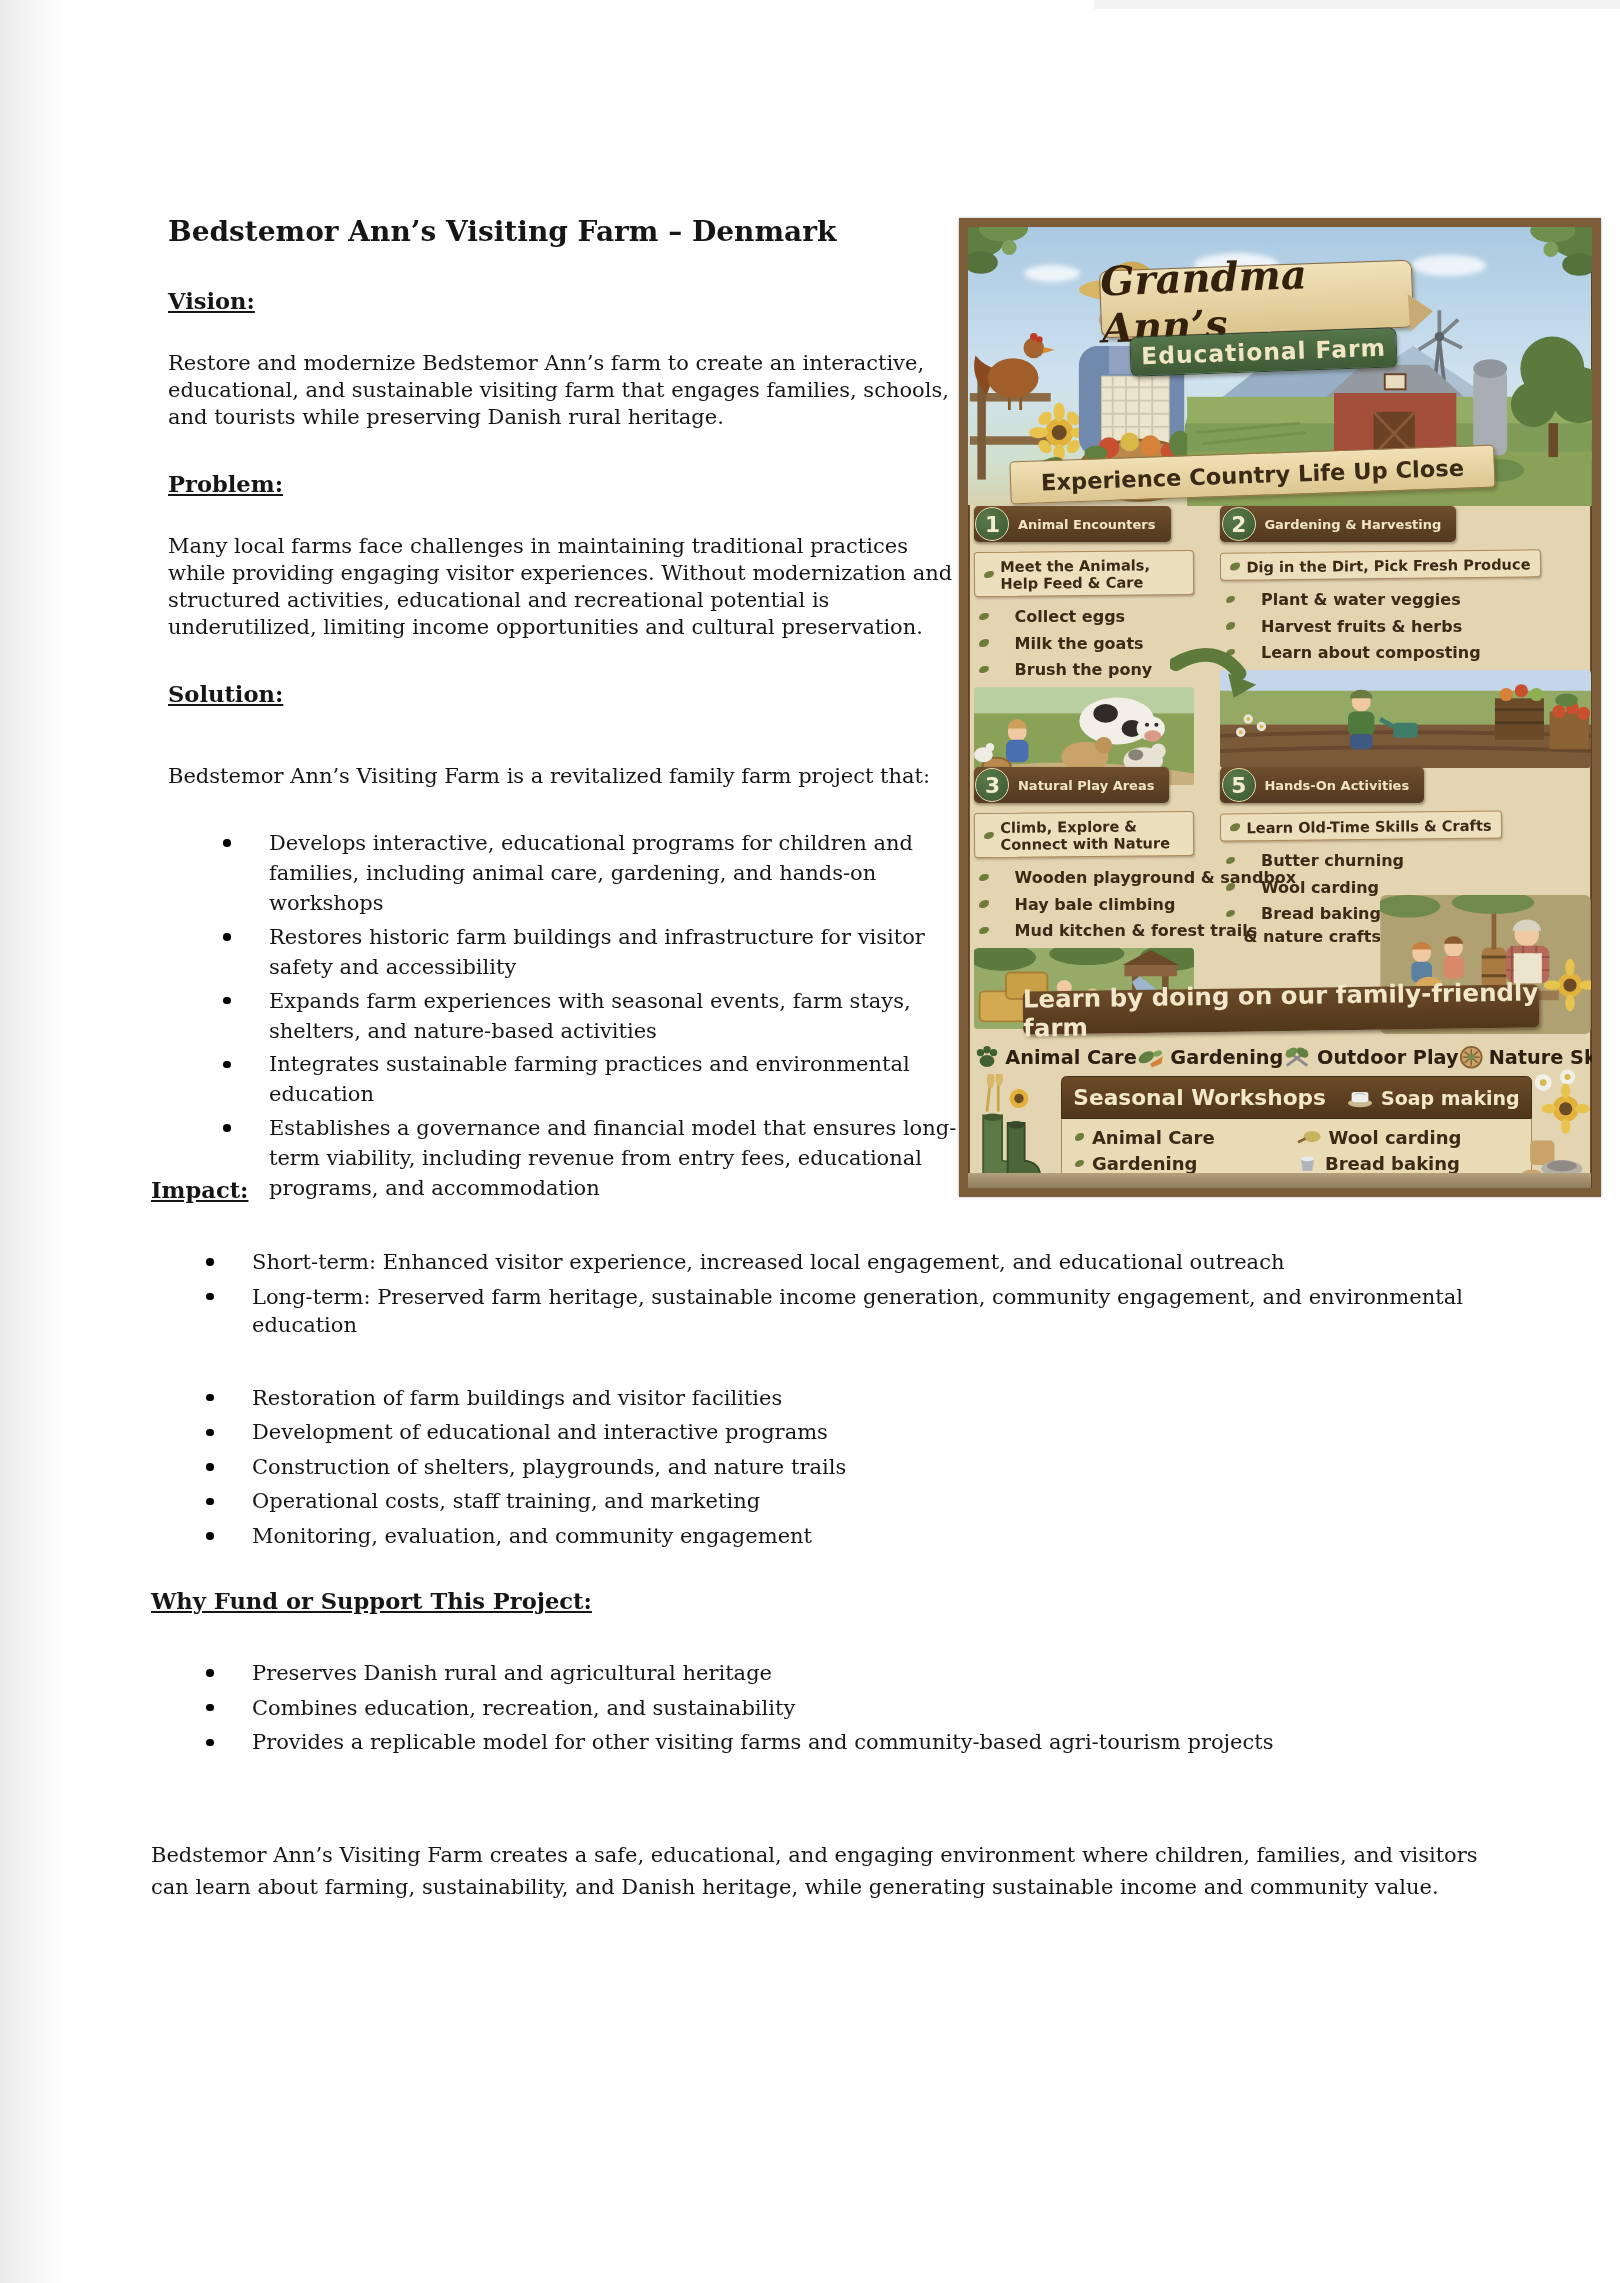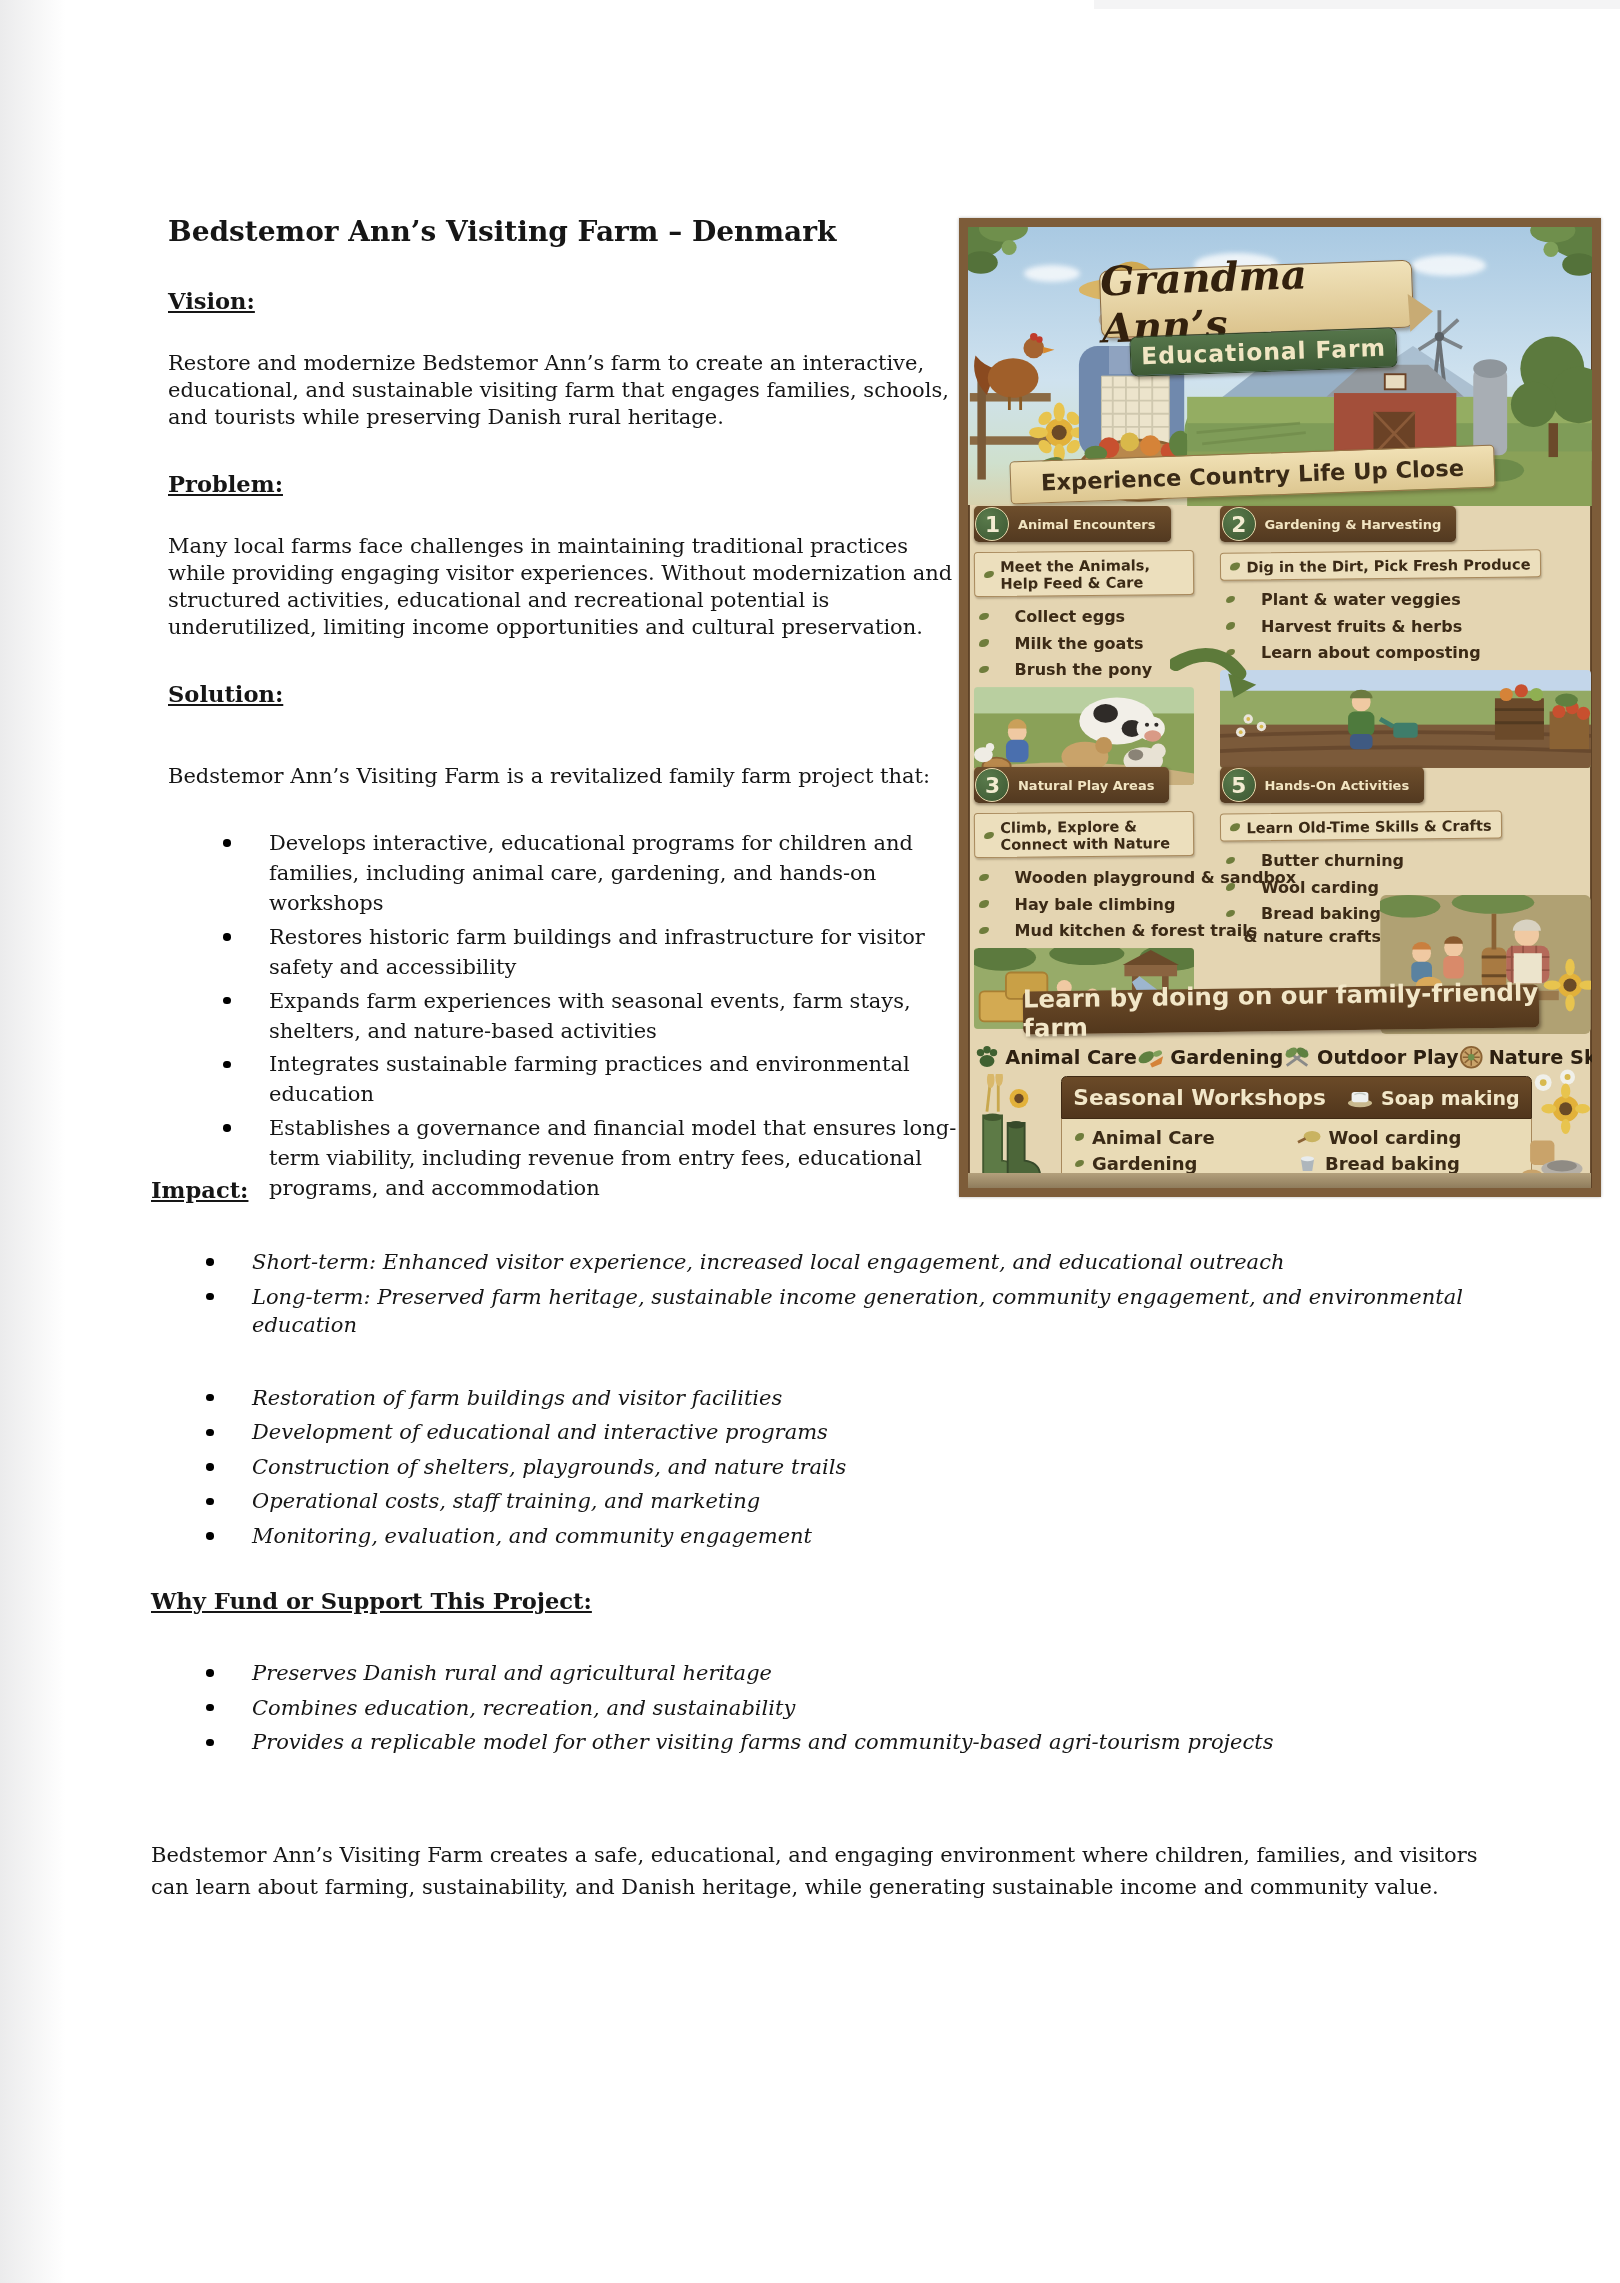--- a/index.html
+++ b/index.html
@@ -20,21 +20,21 @@
   .wide-col .sec-h { margin:38px 0 0; }
   .wide-col .sec-h:first-child { margin-top:0; }
   .para   { font-size:21px; line-height:27px; margin:36px 0 0; }
   .para.intro { margin-top:56px; }
 
   .blist  { list-style:none; margin:38px 0 0; padding:0; font-size:21px; line-height:30px; }
   .blist li { position:relative; padding-left:101px; margin-bottom:3.8px; }
   .blist li::before { content:""; position:absolute; left:55px; top:11.3px; width:7.5px; height:7.5px;
                       border-radius:50%; background:#000; }
   .wide-col .blist { margin-top:45px; font-size:21px; line-height:28px; }
-  .wide-col .blist li { margin-bottom:6.6px;font-style:italic; }
+  .wide-col .blist li { margin-bottom:6.6px; }
   .wide-col .blist li::before { top:10.4px; }
 
   .closing { font-size:21px; line-height:32px; margin:83px 0 0; }
 
   
   .poster { position:absolute; left:959px; top:218px; width:642px; height:979px;
             box-sizing:border-box; border:9.4px solid #7d5c39; background:#e4d5b2;
             box-shadow:0 0 2.8px rgba(0,0,0,.3), inset 0 0 0 1.9px #5e4226;
             font-family:"DejaVu Sans", sans-serif; overflow:hidden; }
   .poster * { box-sizing:border-box; }

